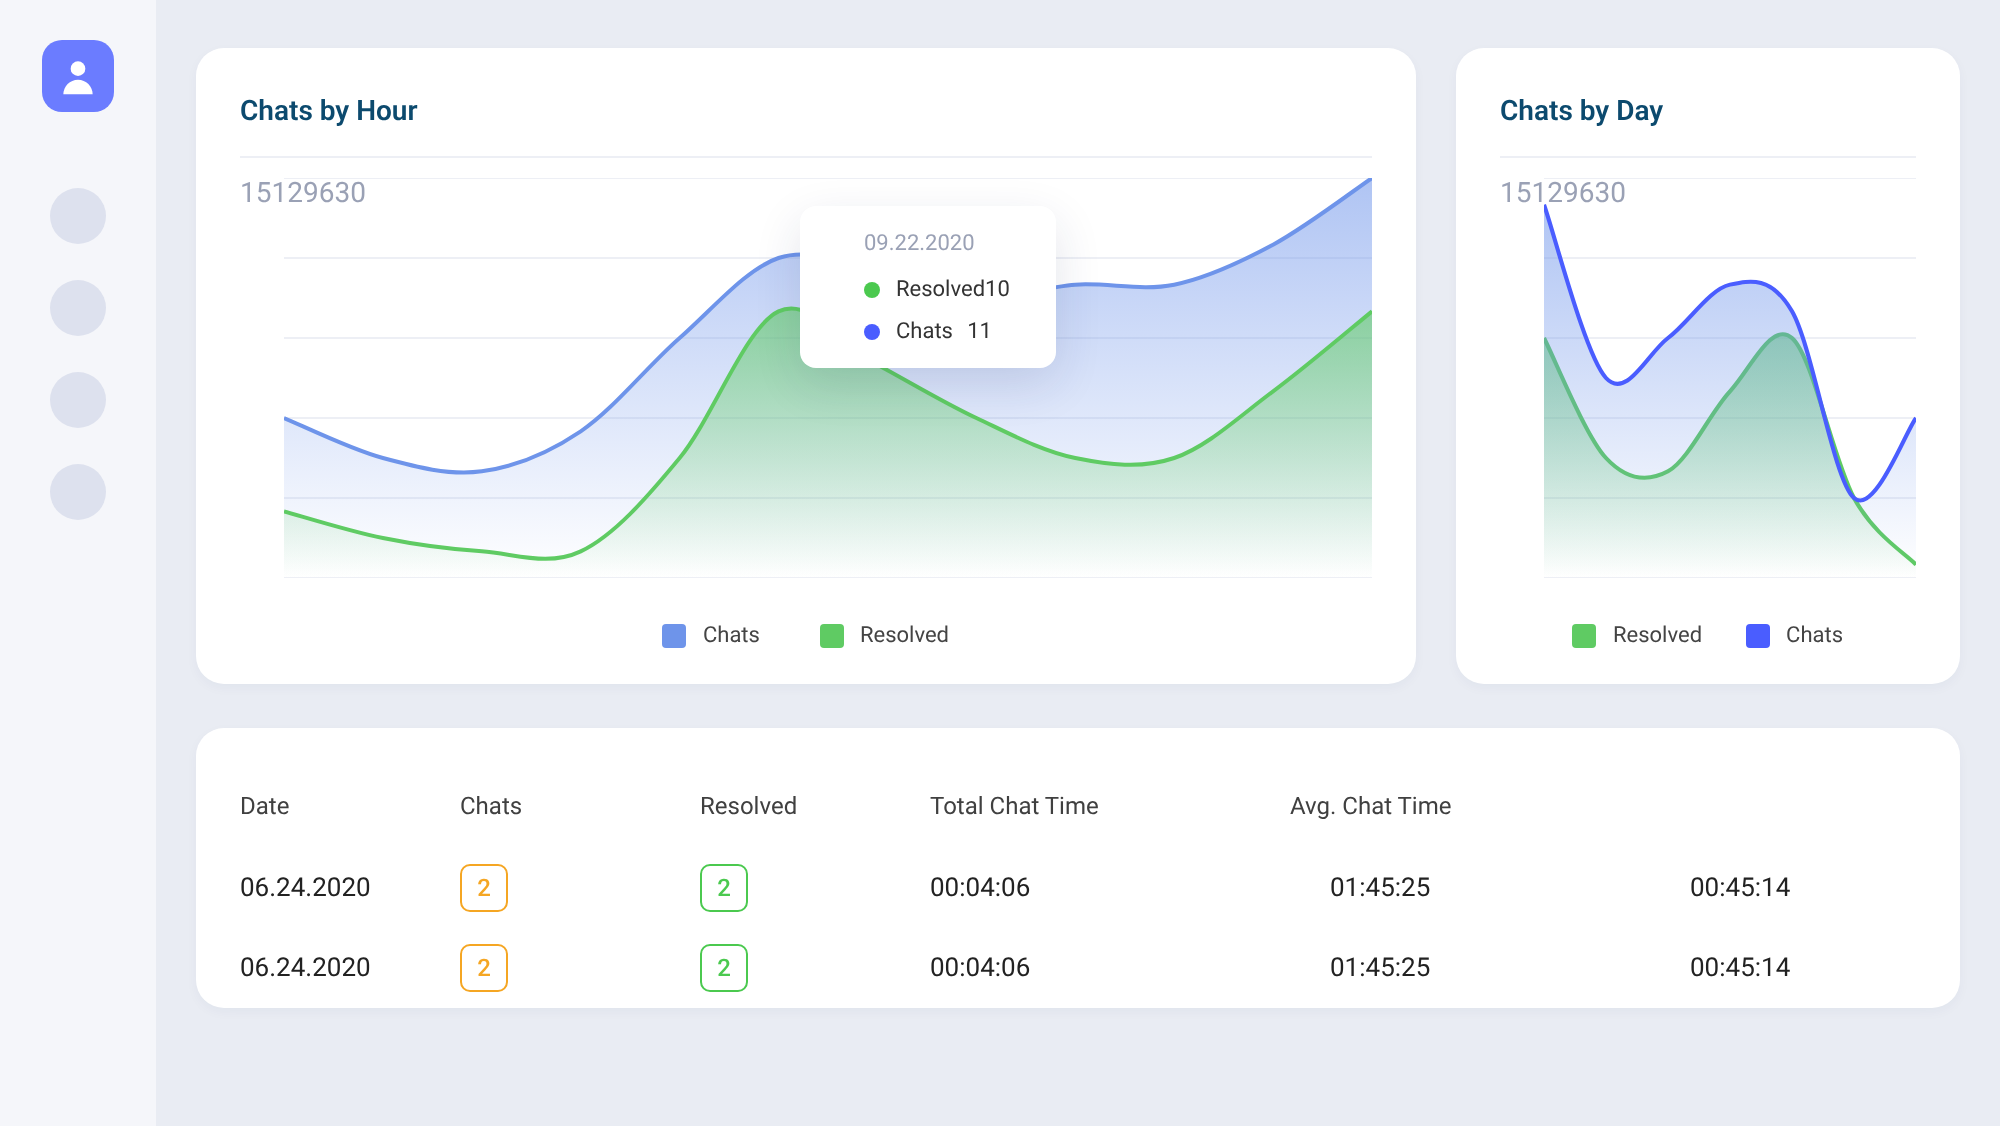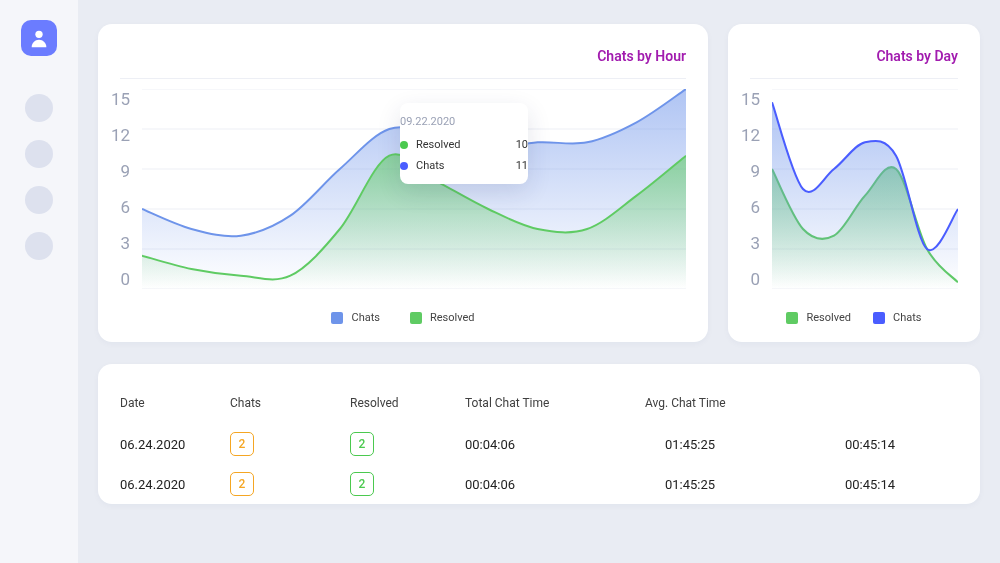--- a/index.html
+++ b/index.html
@@ -50,59 +50,56 @@
     background: #fff;
     border-radius: 14px;
     padding: 24px 22px 18px 22px;
     box-shadow: 0 2px 6px rgba(30,40,90,0.04);
   }
   .card-large { flex: 1; }
   .card-small { width: 252px; }
   .card-title {
     font-size: 14px;
     font-weight: 600;
-    color: #a21caf;
+    color: #0c4a6e;
     margin-bottom: 14px;
-    text-align: right;
   }
   .title-rule {
     border: 0;
     border-top: 1px solid #edeff5;
     margin-bottom: 10px;
   }
   .chart-area-wrap {
     display: flex;
     position: relative;
   }
   .y-axis {
     display: flex;
-    flex-direction: column;
     justify-content: space-between;
     height: 200px;
-    font-size: 17px;
+    font-size: 14px;
     color: #9aa1b5;
     padding-right: 12px;
     text-align: right;
     width: 22px;
-    align-items: flex-end;
   }
   .chart-plot {
     position: relative;
     flex: 1;
     height: 200px;
   }
   .grid line { stroke: #edeff5; stroke-width: 1; }
   .tooltip {
     position: absolute;
     top: 14px;
     left: 258px;
     background: #fff;
     border-radius: 8px;
     box-shadow: 0 8px 24px rgba(30,40,90,0.12);
-    padding: 12px 0;
+    padding: 12px 32px;
     width: 128px;
     font-size: 11px;
   }
   .tooltip-date { color: #9aa1b5; margin-bottom: 10px; }
   .tooltip-row {
     display: flex;
     align-items: center;
     justify-content: space-between;
     margin-bottom: 8px;
     color: #333;

